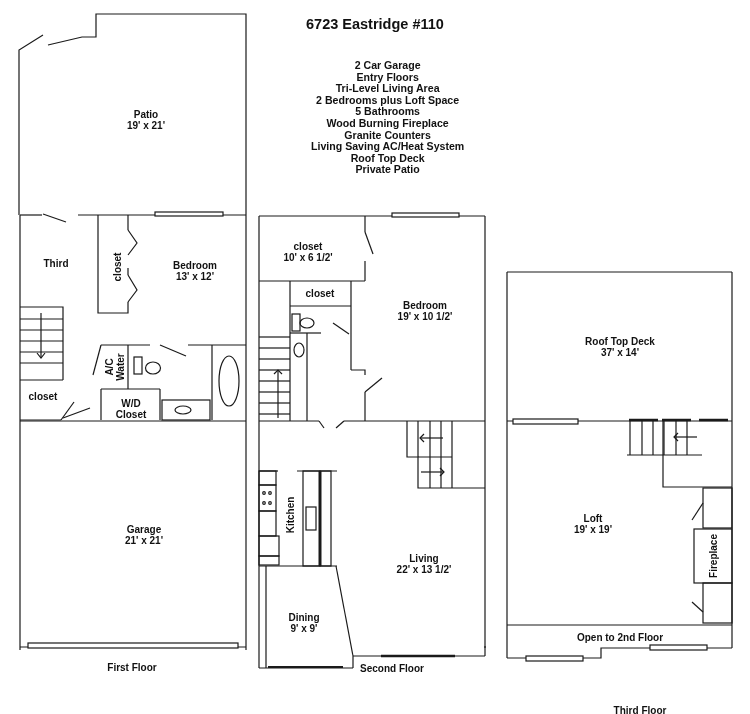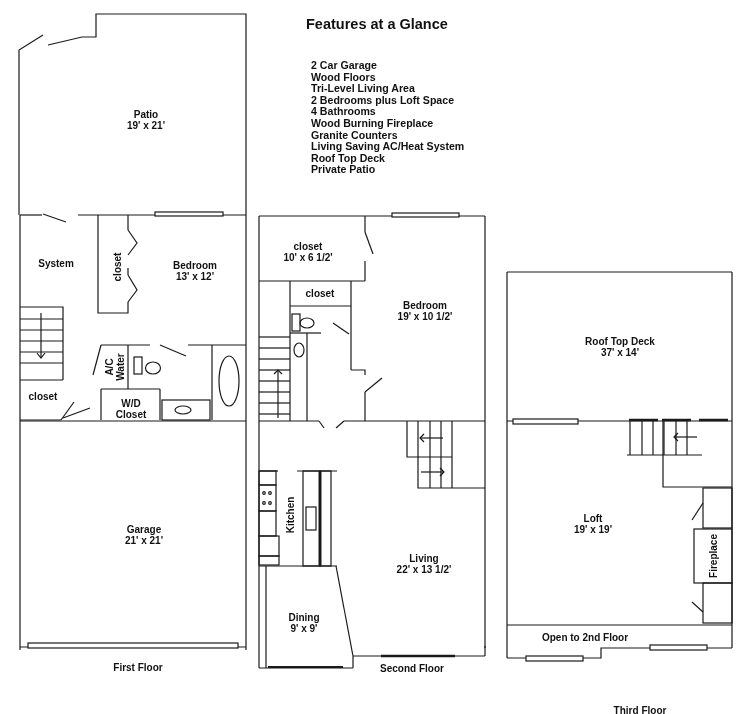--- a/index.html
+++ b/index.html
@@ -3,21 +3,21 @@
   <meta charset="utf-8">
   <style>
     html, body { margin: 0; padding: 0; background: #ffffff; }
     body { width: 750px; height: 714px; position: relative; overflow: hidden; font-family: "Liberation Sans", sans-serif; }
     svg.plan { position: absolute; left: 0; top: 0; }
     .lbl { position: absolute; font-family: "Liberation Sans", sans-serif; font-weight: bold; font-size: 10px; color: #111; text-align: center; line-height: 11px; white-space: nowrap; transform: translateX(-50%); }
     .lbl span { display: block; }
     .vlbl { position: absolute; font-family: "Liberation Sans", sans-serif; font-weight: bold; font-size: 10px; color: #111; white-space: nowrap; transform: translate(-50%,-50%) rotate(-90deg); }
     .title { position: absolute; left: 306px; top: 16px; font-family: "Liberation Sans", sans-serif; font-weight: bold; font-size: 14.5px; line-height: 17px; color: #111; }
     .title span { display: block; }
-    .features { position: absolute; left: 311px; top: 60px; margin: 0; padding: 0; list-style: none; font-family: "Liberation Sans", sans-serif; font-weight: bold; font-size: 10.6px; line-height: 11.6px; color: #111; }
+    .features { position: absolute; left: 311px; top: 60px; margin: 0; padding: 0; list-style: none; font-family: "Liberation Sans", sans-serif; font-weight: bold; font-size: 10.6px; line-height: 11.6px; color: #111; text-align: center; }
     .floor { position: absolute; font-family: "Liberation Sans", sans-serif; font-weight: bold; font-size: 10px; color: #111; transform: translateX(-50%); white-space: nowrap; }
   </style>
 </head>
 <body>
 
 <svg class="plan" width="750" height="714" viewBox="0 0 750 714" xmlns="http://www.w3.org/2000/svg">
   <g stroke="#1a1a1a" stroke-width="1.2" fill="none">
 
     <g>
 
@@ -181,41 +181,41 @@
 
       <line x1="507" y1="625" x2="732" y2="625"></line>
       <polyline points="507,658 601,658 601,648 732,648"></polyline>
       <rect x="526" y="656" width="57" height="5" fill="#fff"></rect>
       <rect x="650" y="645" width="57" height="5" fill="#fff"></rect>
     </g>
   </g>
 </svg>
 
 <div class="title">
-  <span>Features at a Glance</span>
+  <span>6723 Eastridge #110</span>
 </div>
 <ul class="features">
   <li>2 Car Garage</li>
-  <li>Wood Floors</li>
+  <li>Entry Floors</li>
   <li>Tri-Level Living Area</li>
   <li>2 Bedrooms plus Loft Space</li>
-  <li>4 Bathrooms</li>
+  <li>5 Bathrooms</li>
   <li>Wood Burning Fireplace</li>
   <li>Granite Counters</li>
   <li>Living Saving AC/Heat System</li>
   <li>Roof Top Deck</li>
   <li>Private Patio</li>
 </ul>
 
 <div class="lbl" style="left:146px; top:109px;">
   <span>Patio</span>
   <span>19' x 21'</span>
 </div>
 <div class="lbl" style="left:56px; top:258px;">
-  <span>System</span>
+  <span>Third</span>
 </div>
 <div class="vlbl" style="left:117px; top:267px;">closet</div>
 <div class="lbl" style="left:195px; top:260px;">
   <span>Bedroom</span>
   <span>13' x 12'</span>
 </div>
 <div class="vlbl" style="left:115px; top:367px; line-height:11px; text-align:center;">
   <span style="display:block">A/C</span>
   <span style="display:block">Water</span>
 </div>
@@ -223,21 +223,21 @@
   <span>closet</span>
 </div>
 <div class="lbl" style="left:131px; top:398px;">
   <span>W/D</span>
   <span>Closet</span>
 </div>
 <div class="lbl" style="left:144px; top:524px;">
   <span>Garage</span>
   <span>21' x 21'</span>
 </div>
-<div class="floor" style="left:138px; top:662px;">First Floor</div>
+<div class="floor" style="left:132px; top:662px;">First Floor</div>
 
 <div class="lbl" style="left:308px; top:241px;">
   <span>closet</span>
   <span>10' x 6 1/2'</span>
 </div>
 <div class="lbl" style="left:320px; top:288px;">
   <span>closet</span>
 </div>
 <div class="lbl" style="left:425px; top:300px;">
   <span>Bedroom</span>
@@ -245,27 +245,27 @@
 </div>
 <div class="vlbl" style="left:290px; top:515px;">Kitchen</div>
 <div class="lbl" style="left:424px; top:553px;text-align:center;">
   <span>Living</span>
   <span>22' x 13 1/2'</span>
 </div>
 <div class="lbl" style="left:304px; top:612px;">
   <span>Dining</span>
   <span>9' x 9'</span>
 </div>
-<div class="floor" style="left:412px; top:663px;text-align:center;">Second Floor</div>
+<div class="floor" style="left:392px; top:663px;text-align:center;">Second Floor</div>
 
 <div class="lbl" style="left:620px; top:336px;">
   <span>Roof Top Deck</span>
   <span>37' x 14'</span>
 </div>
 <div class="lbl" style="left:593px; top:513px;">
   <span>Loft</span>
   <span>19' x 19'</span>
 </div>
 <div class="vlbl" style="left:713px; top:556px;">Fireplace</div>
-<div class="lbl" style="left:585px; top:632px;">
+<div class="lbl" style="left:620px; top:632px;">
   <span>Open to 2nd Floor</span>
 </div>
 <div class="floor" style="left:640px; top:662px;margin-top:43px;">Third Floor</div>
 
 </body></html>

